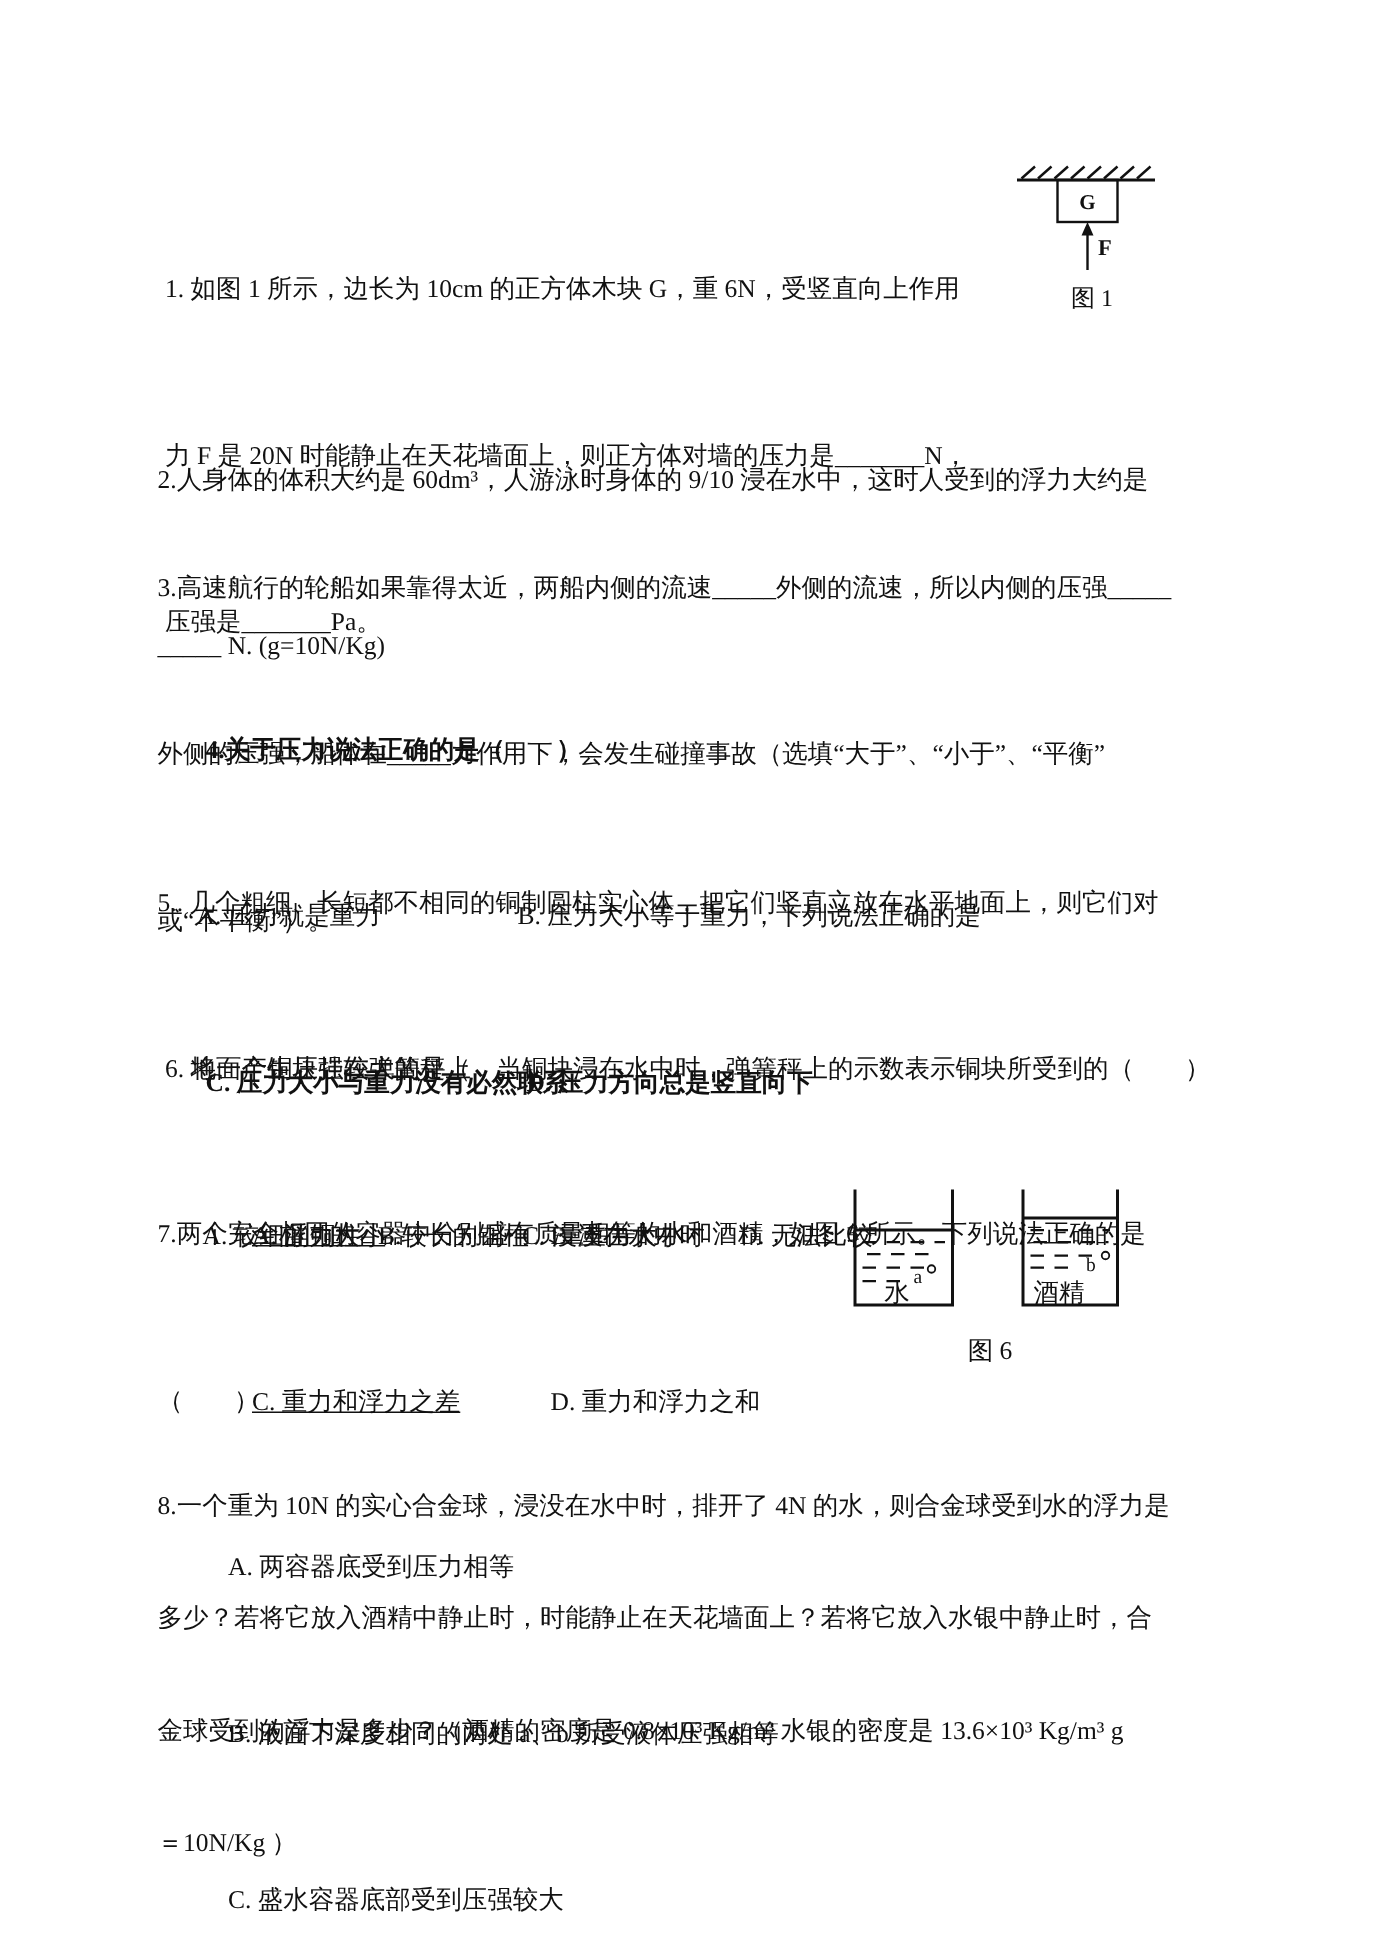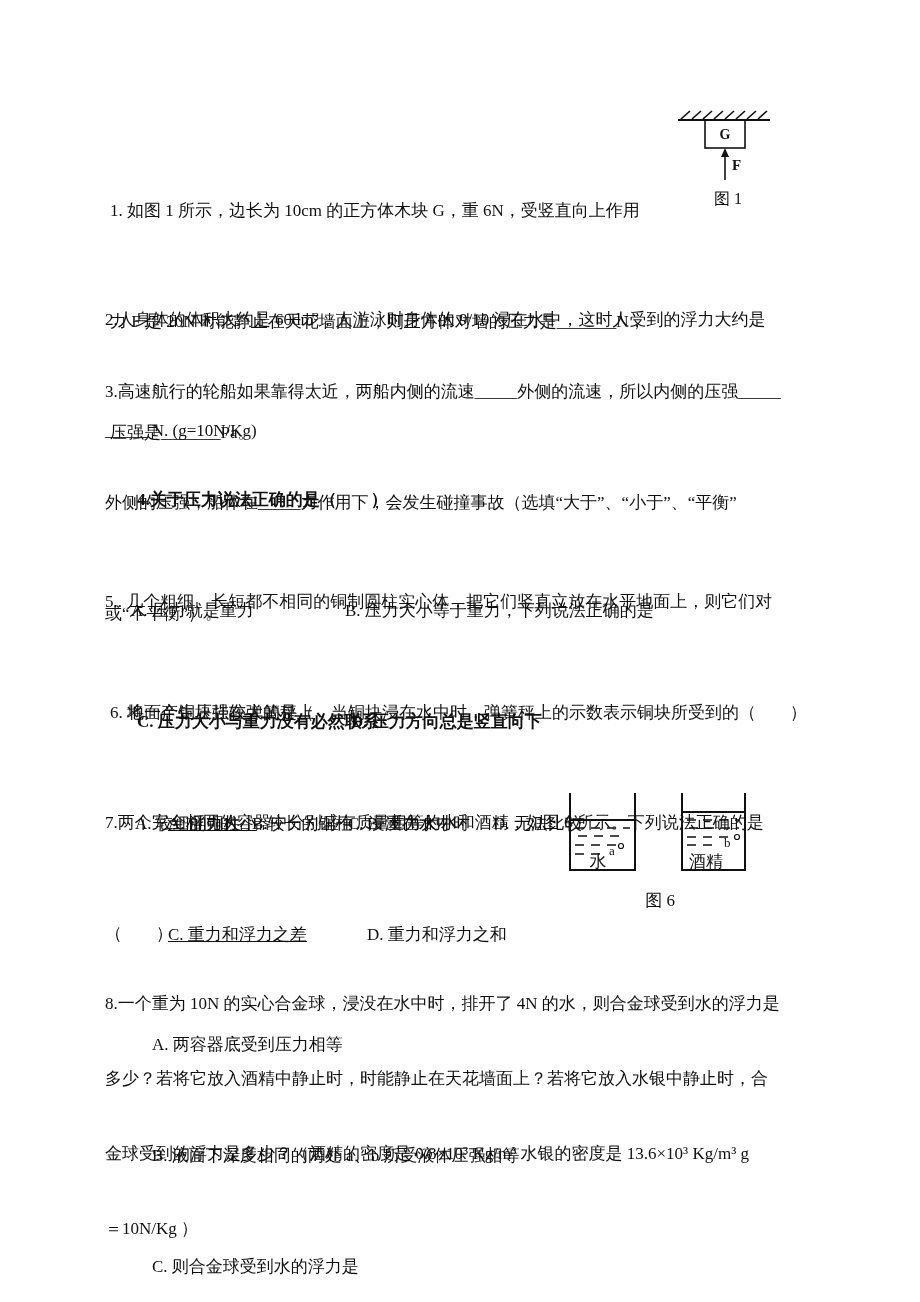--- a/index.html
+++ b/index.html
@@ -22,21 +22,21 @@
   .ind58{padding-left:58px;}
   .fig{position:absolute;}
   svg line, svg polyline, svg rect{stroke:#111;fill:none;}
   svg text{fill:#111;font-family:"Liberation Serif","DejaVu Serif",serif;}
 </style>
 </head>
 <body>
 
 <div class="page">
 
-  <div class="q" style="left:110px;top:118px;">
+  <div class="q" style="left:110px;top:100px;">
     <div class="line">1. 如图 1 所示，边长为 10cm 的正方体木块 G，重 6N，受竖直向上作用</div>
     <div class="line">力 F 是 20N 时能静止在天花墙面上，则正方体对墙的压力是_______N，</div>
     <div class="line">压强是_______Pa。</div>
   </div>
 
   <svg class="fig" style="left:665px;top:108px;" width="115" height="100" viewBox="0 0 115 100">
     <line x1="13" y1="12" x2="105" y2="12" stroke-width="2"></line>
     <g stroke-width="1.6">
       <line x1="16" y1="11" x2="25" y2="3"></line>
       <line x1="27" y1="11" x2="36" y2="3"></line>
@@ -82,21 +82,21 @@
     <div class="line">6. 将一个铜块挂在弹簧秤上，当铜块浸在水中时，弹簧秤上的示数表示铜块所受到的（　　）</div>
     <div class="line ind58"><span class="c199">A. 浮力大小</span><span>B. 重力大小</span></div>
     <div class="line ind58"><span class="c199">C. 重力和浮力之差</span><span>D. 重力和浮力之和</span></div>
   </div>
 
   <div class="q" style="left:105px;top:730px;">
     <div class="line">7.两个完全相同的容器中分别盛有质量相等的水和酒精，如图 6 所示。下列说法正确的是</div>
     <div class="line">（　　）</div>
     <div class="line ind47">A. 两容器底受到压力相等</div>
     <div class="line ind47">B. 液面下深度相同的两处 a、b 所受液体压强相等</div>
-    <div class="line ind47">C. 则合金球受到水的浮力是</div>
+    <div class="line ind47">C. 盛水容器底部受到压强较大</div>
     
   </div>
 
   <svg class="fig" style="left:553px;top:781px;" width="235" height="132" viewBox="0 0 235 132">
 
     <polyline points="17,12 17,89 82,89 82,12" stroke-width="2"></polyline>
     <line x1="17" y1="39" x2="82" y2="39" stroke-width="2"></line>
     <g stroke-width="1.5" stroke-dasharray="9,7">
       <line x1="22" y1="47" x2="77" y2="47"></line>
       <line x1="25" y1="55" x2="73" y2="55"></line>

